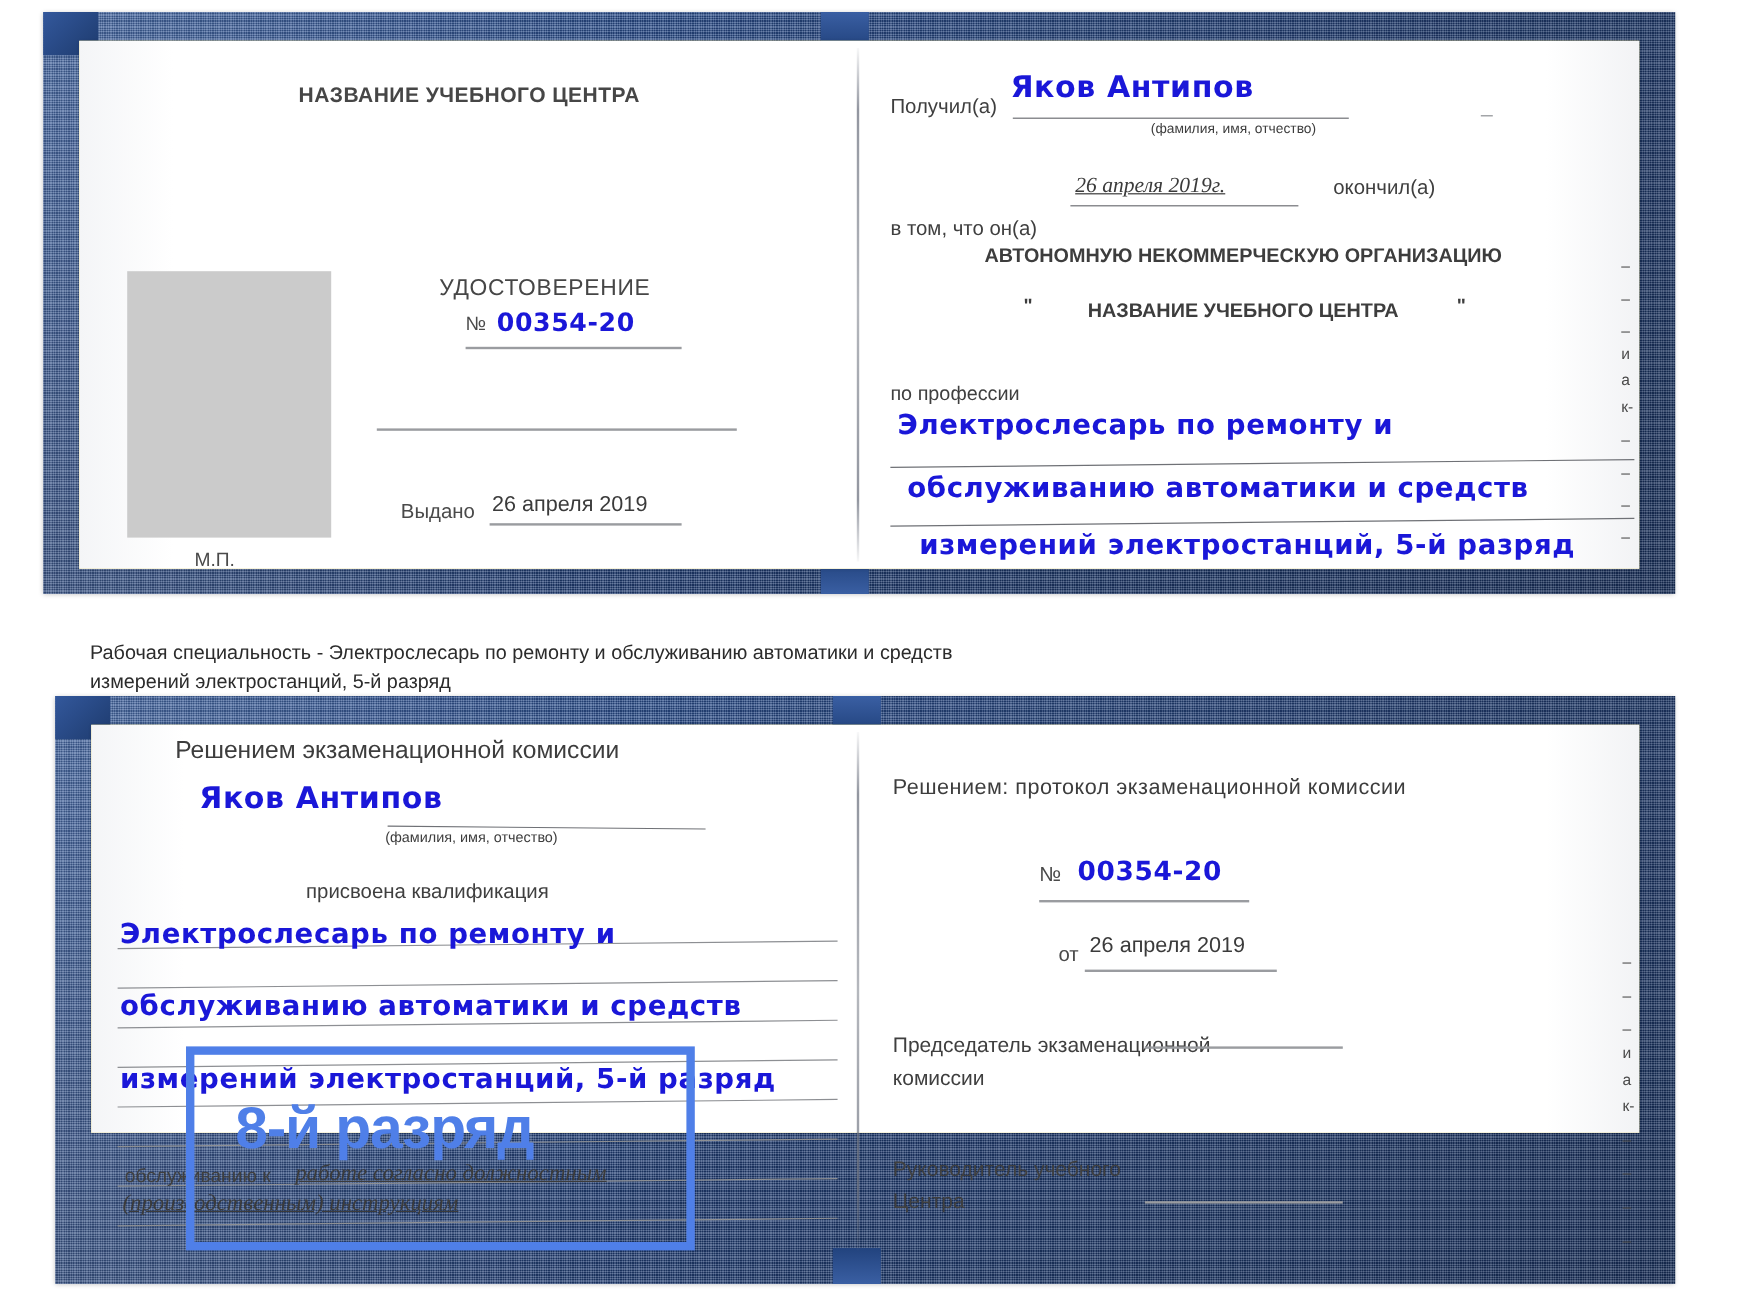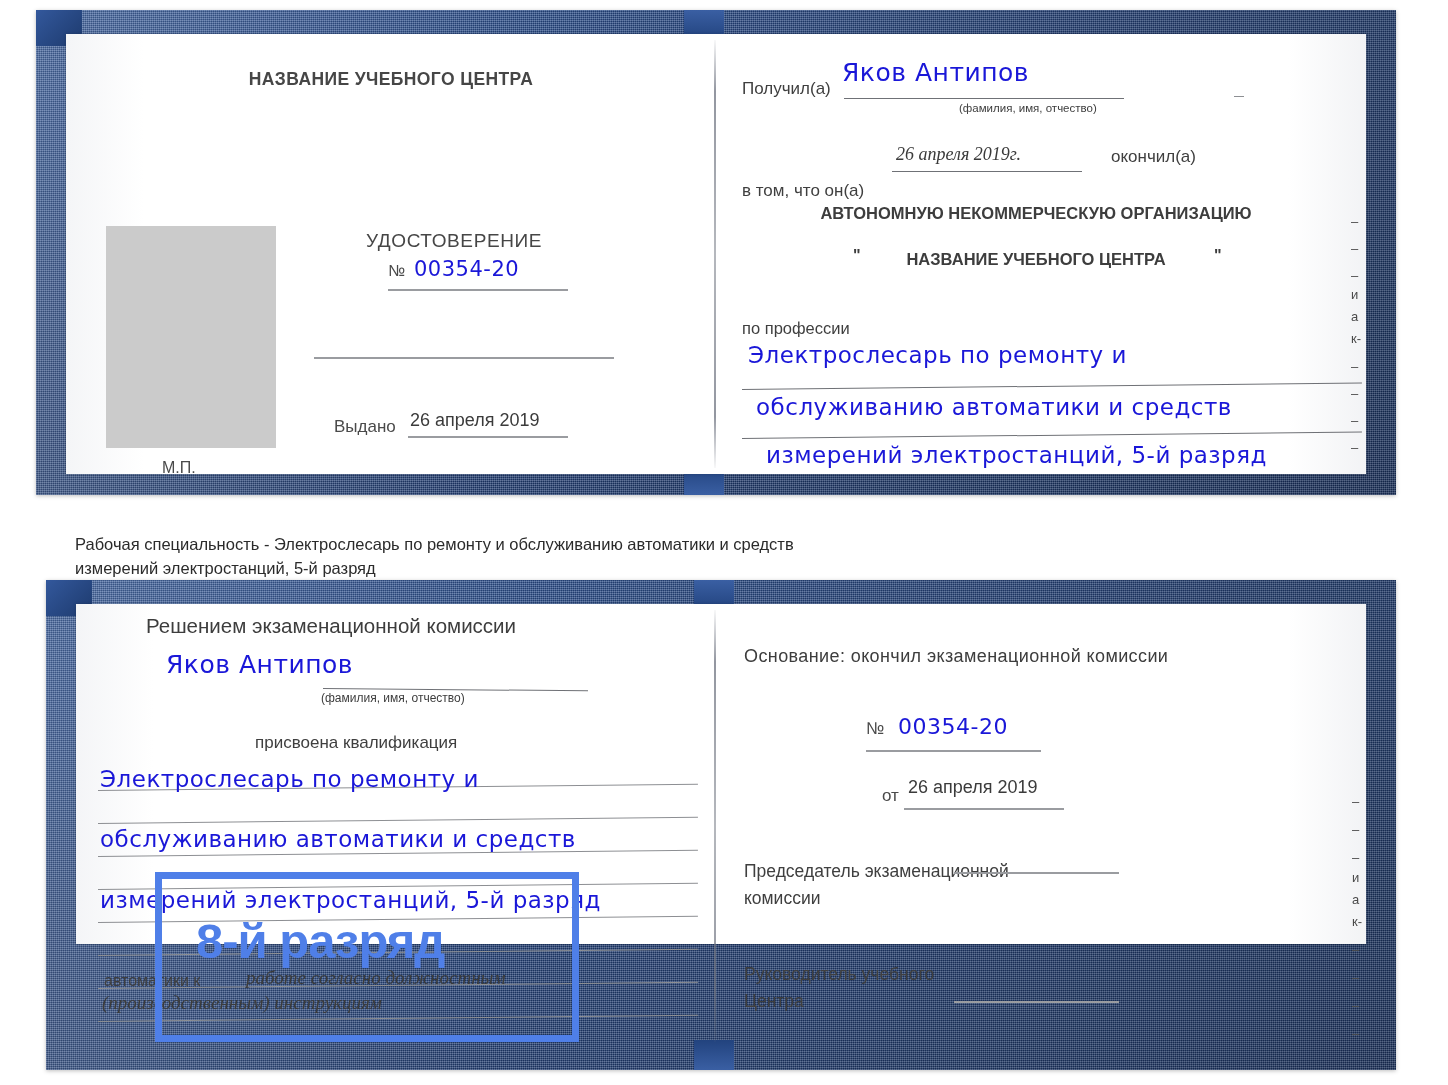--- a/index.html
+++ b/index.html
@@ -50,29 +50,30 @@
     color: #3b3b3b;
     white-space: pre;
     line-height: 1.12;
   }
   .t.center { text-align: center; }
   .hand {
     position: absolute;
     color: #1a17d8;
     white-space: pre;
     font-family: "DejaVu Sans", sans-serif;
-    font-weight: 400;
+    font-weight: 700;
     letter-spacing: .5px;
   }
   .hand-italic {
     position: absolute;
     color: #3b3b3b;
     white-space: pre;
     font-family: "Liberation Serif", serif;
     font-style: italic;
+    text-decoration: underline;
   }
   .rule {
     position: absolute;
     height: 1px;
     background: #8d8f93;
   }
   .rule.thick { height: 2px; background: #9a9ca0; }
   .rule.dark { background: #6f7176; }
 
   
@@ -222,25 +223,25 @@
     <div class="rule" style="left:22px; top:285px; width:600px; transform:rotate(-0.6deg); transform-origin:left center;"></div>
     <div class="rule" style="left:22px; top:318px; width:600px; transform:rotate(-0.6deg); transform-origin:left center;"></div>
     <div class="rule" style="left:22px; top:351px; width:600px; transform:rotate(-0.6deg); transform-origin:left center;"></div>
     <div class="rule" style="left:22px; top:384px; width:600px; transform:rotate(-0.6deg); transform-origin:left center;"></div>
     <div class="rule" style="left:22px; top:417px; width:600px; transform:rotate(-0.6deg); transform-origin:left center;"></div>
 
     <div class="hand" style="left:24px; top:162px; font-size:23px;">Электрослесарь по ремонту и</div>
     <div class="hand" style="left:24px; top:222px; font-size:23px;">обслуживанию автоматики и средств</div>
     <div class="hand" style="left:24px; top:283px; font-size:23px;">измерений электростанций, 5-й разряд</div>
 
-    <div class="t" style="left:28px; top:368px; font-size:16px; color:#3f3f3f;">автоматики к</div>
+    <div class="t" style="left:28px; top:368px; font-size:16px; color:#3f3f3f;">обслуживанию к</div>
     <div class="hand-italic" style="left:170px; top:363px; font-size:19px;">работе согласно должностным</div>
     <div class="hand-italic" style="left:26px; top:388px; font-size:19px;">(производственным) инструкциям</div>
 
-    <div class="t" style="left:668px; top:42px; font-size:18px; letter-spacing:.4px; color:#3d3d3d;">Основание: окончил экзаменационной комиссии</div>
+    <div class="t" style="left:668px; top:42px; font-size:18px; letter-spacing:.4px; color:#3d3d3d;">Решением: протокол экзаменационной комиссии</div>
 
     <div class="t" style="left:790px; top:115px; font-size:17px; color:#4a4a4a;">№</div>
     <div class="hand" style="left:822px; top:110px; font-size:22px;">00354-20</div>
     <div class="rule thick" style="left:790px; top:146px; width:175px;"></div>
 
     <div class="t" style="left:806px; top:182px; font-size:17px; color:#4a4a4a;">от</div>
     <div class="t" style="left:832px; top:173px; font-size:18px; color:#3b3b3b;">26 апреля 2019</div>
     <div class="rule thick" style="left:828px; top:204px; width:160px;"></div>
 
     <div class="t" style="left:668px; top:258px; font-size:17.5px; color:#3f3f3f;">Председатель экзаменационной</div>

